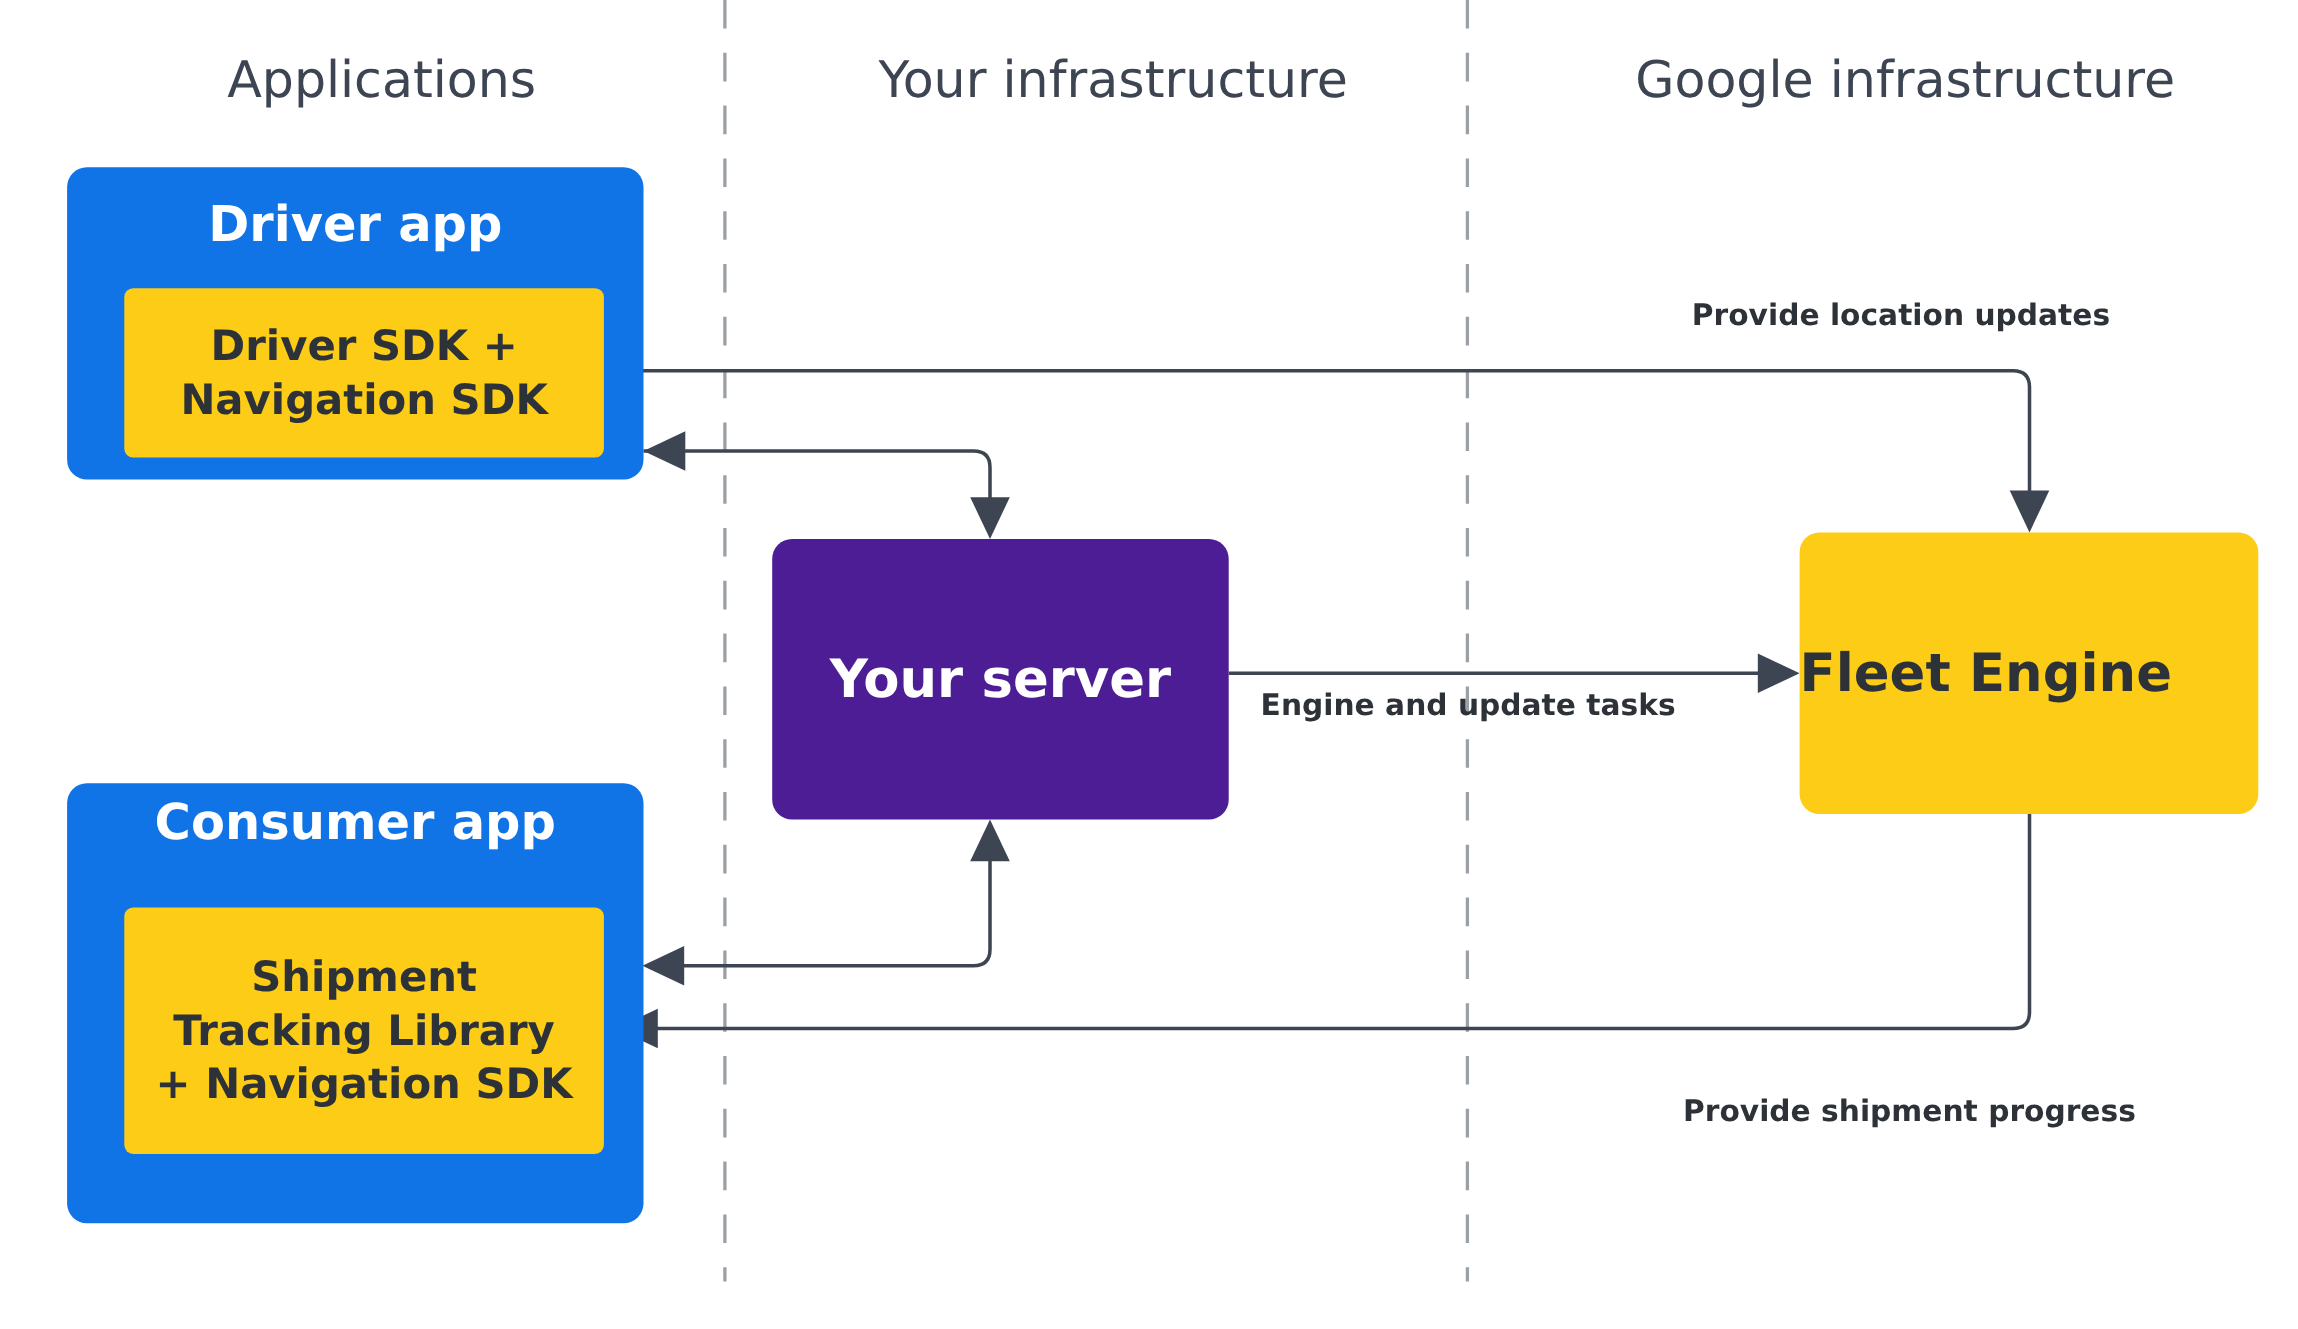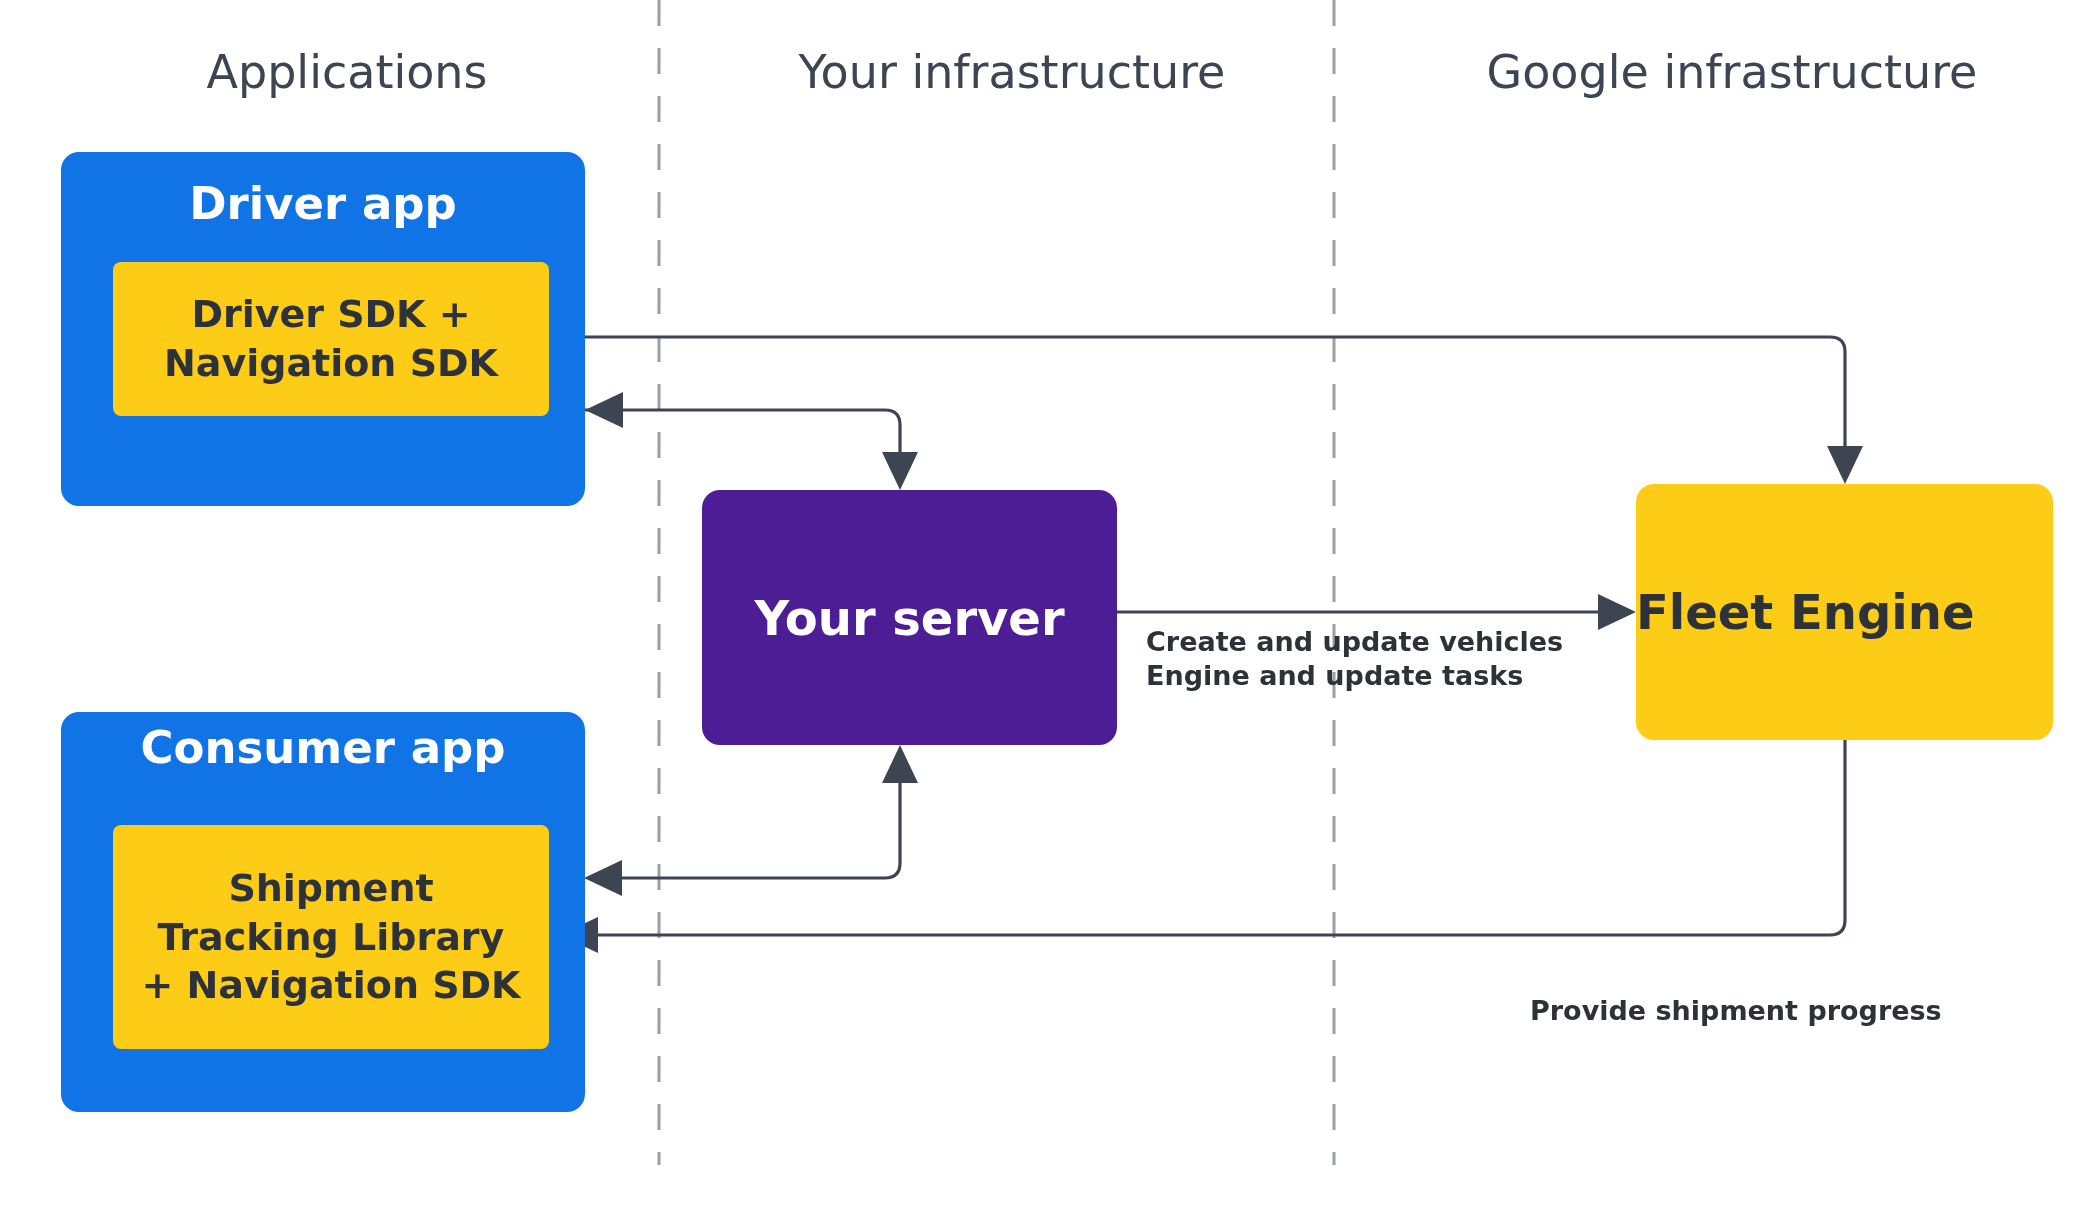--- a/index.html
+++ b/index.html
@@ -34,21 +34,21 @@
 
   
 
   
   .app-box {
     position: absolute;
     background: #1073E6;
     border-radius: 18px;
     box-sizing: border-box;
   }
-  #driver-app-box   { left: 61px;  top: 152px; width: 524px; height: 354px; }
+  #driver-app-box   { left: 61px;  top: 152px; width: 524px; height: 284px; }
   #consumer-app-box { left: 61px;  top: 712px; width: 524px; height: 400px; }
 
   .app-title {
     position: absolute;
     left: 0;
     width: 100%;
     text-align: center;
     color: #ffffff;
     font-size: 45px;
     font-weight: 700;
@@ -205,21 +205,21 @@
   </div>
 
   <div id="your-server-box">
     <div id="your-server-label">Your server</div>
   </div>
 
   <div id="fleet-engine-box">
     <div id="fleet-engine-label">Fleet Engine</div>
   </div>
 
+  <div class="edge-label" id="label-location-updates">Provide location updates</div>
 
   <div class="edge-label" id="label-create-vehicles">
-    <div>Create and update vehicles</div>
     <div>Engine and update tasks</div>
   </div>
 
   <div class="edge-label" id="label-shipment-progress">Provide shipment progress</div>
 
 </div>
 
 </body></html>

